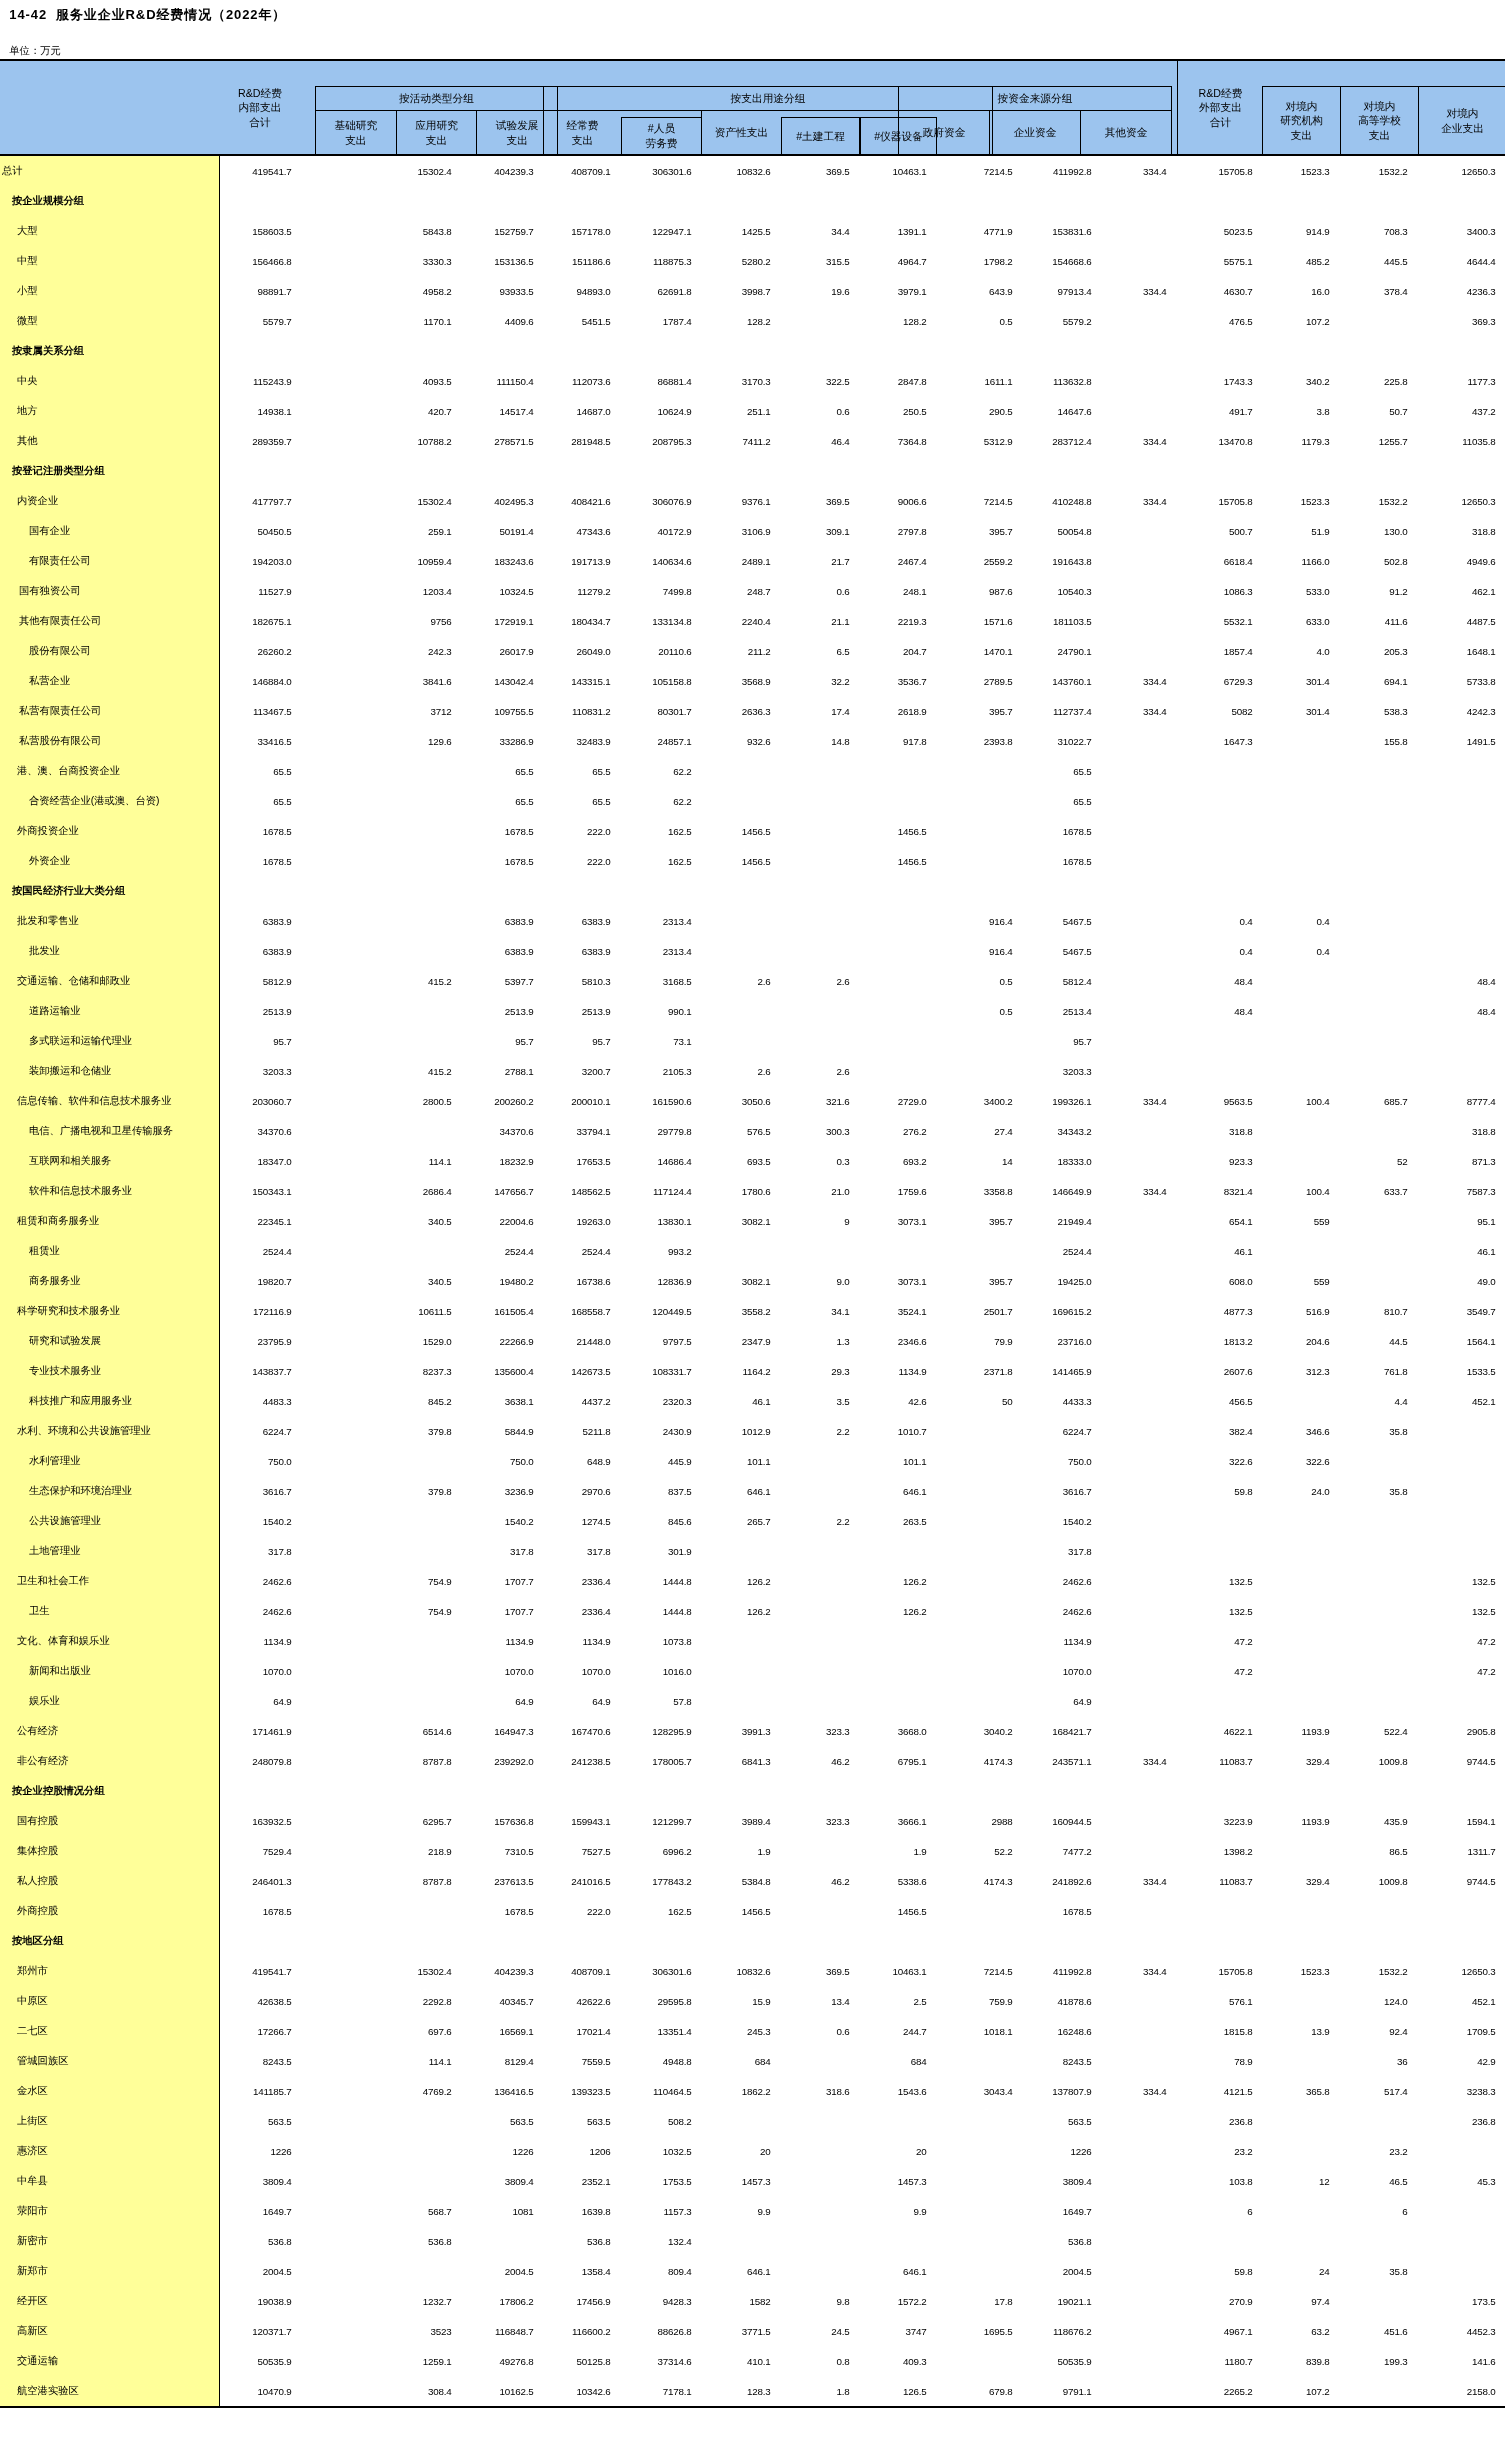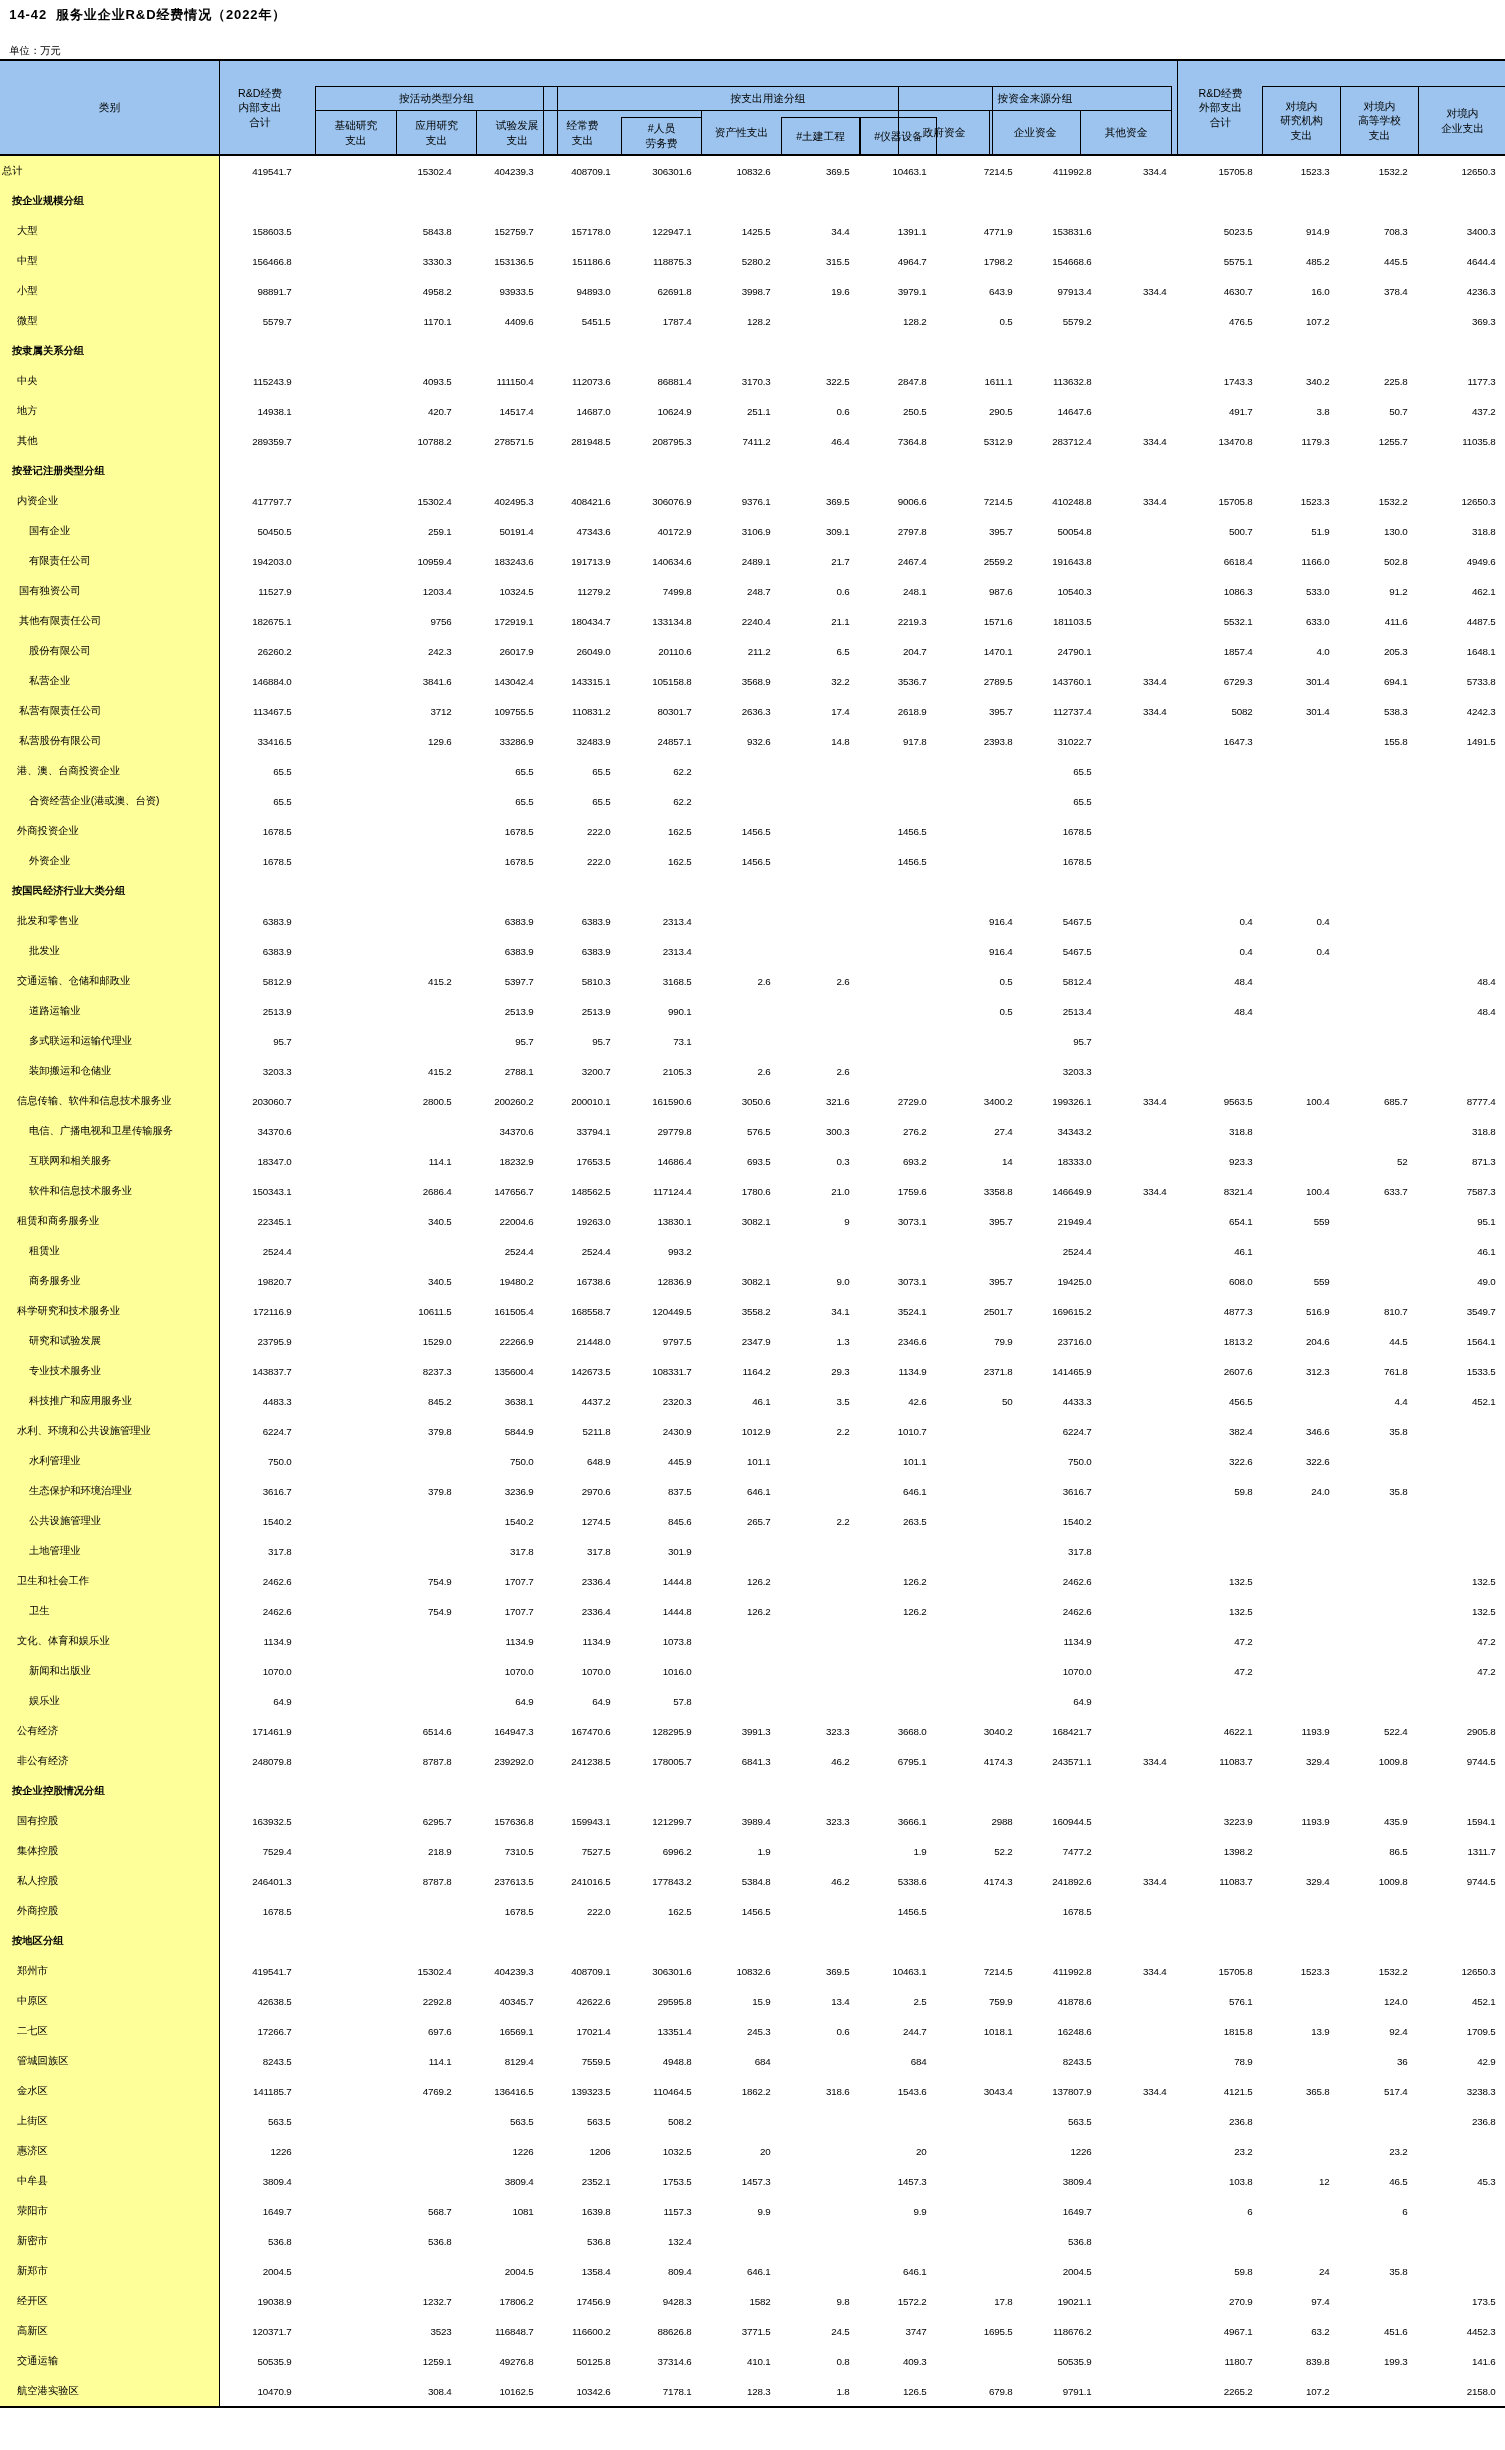--- a/index.html
+++ b/index.html
@@ -54,21 +54,20 @@
 </style>
 </head>
 <body>
 
 <div class="page">
   <div class="title">14-42  服务业企业R&amp;D经费情况（2022年）</div>
   <div class="unit">单位：万元</div>
 
   <div class="tbl">
     <div class="thead">
-      <div class="hc cat">类别</div>
       <div class="hc c-int">R&amp;D经费
 内部支出
 合计</div>
 
       <div class="gbox g-act">
         <div class="gtitle">按活动类型分组</div>
         <div class="gcells">
           <div class="gc">基础研究
 支出</div>
           <div class="gc">应用研究

